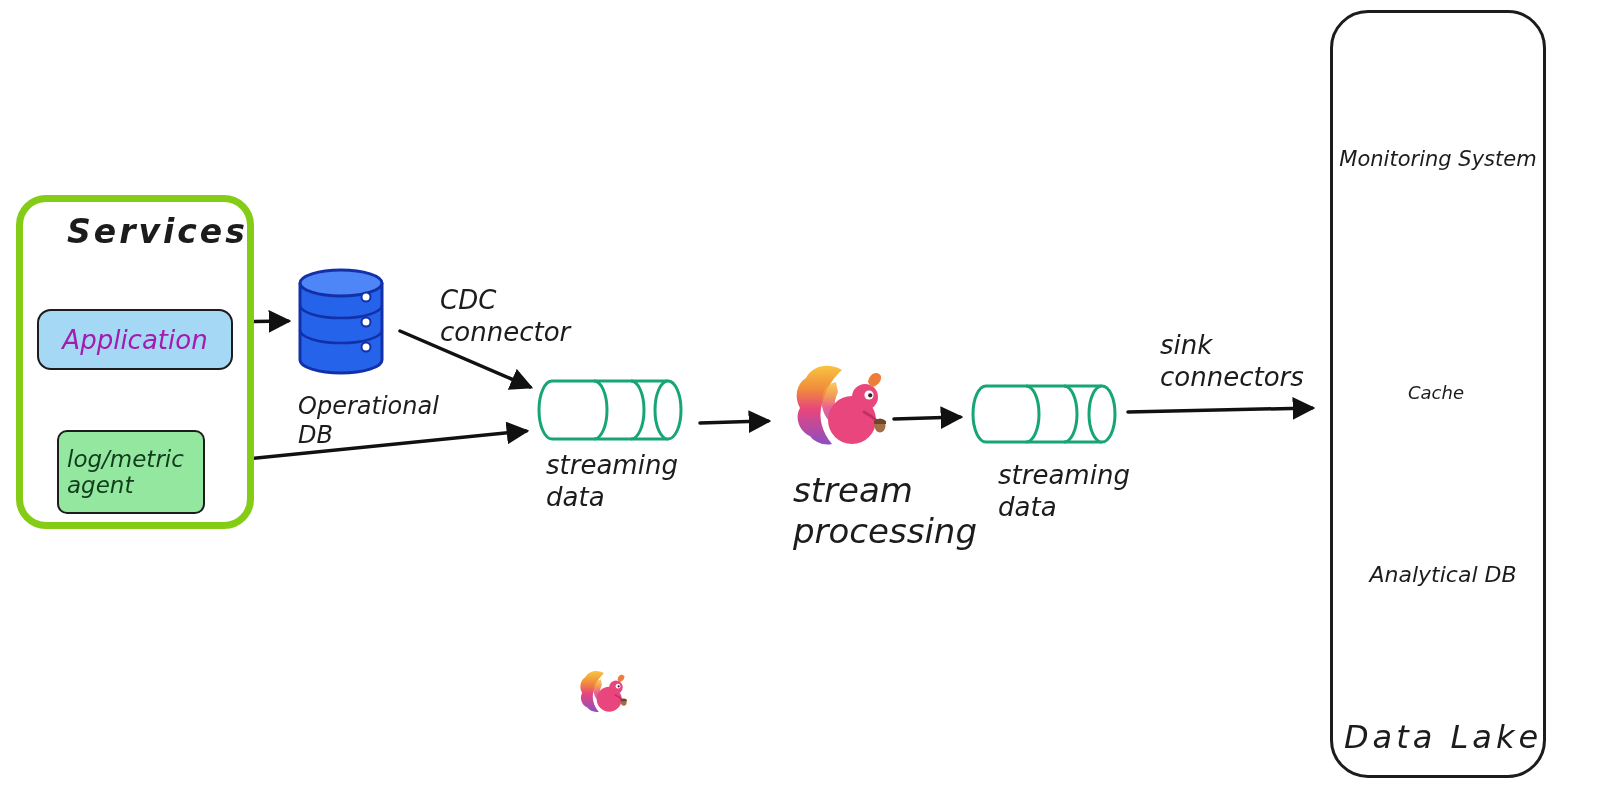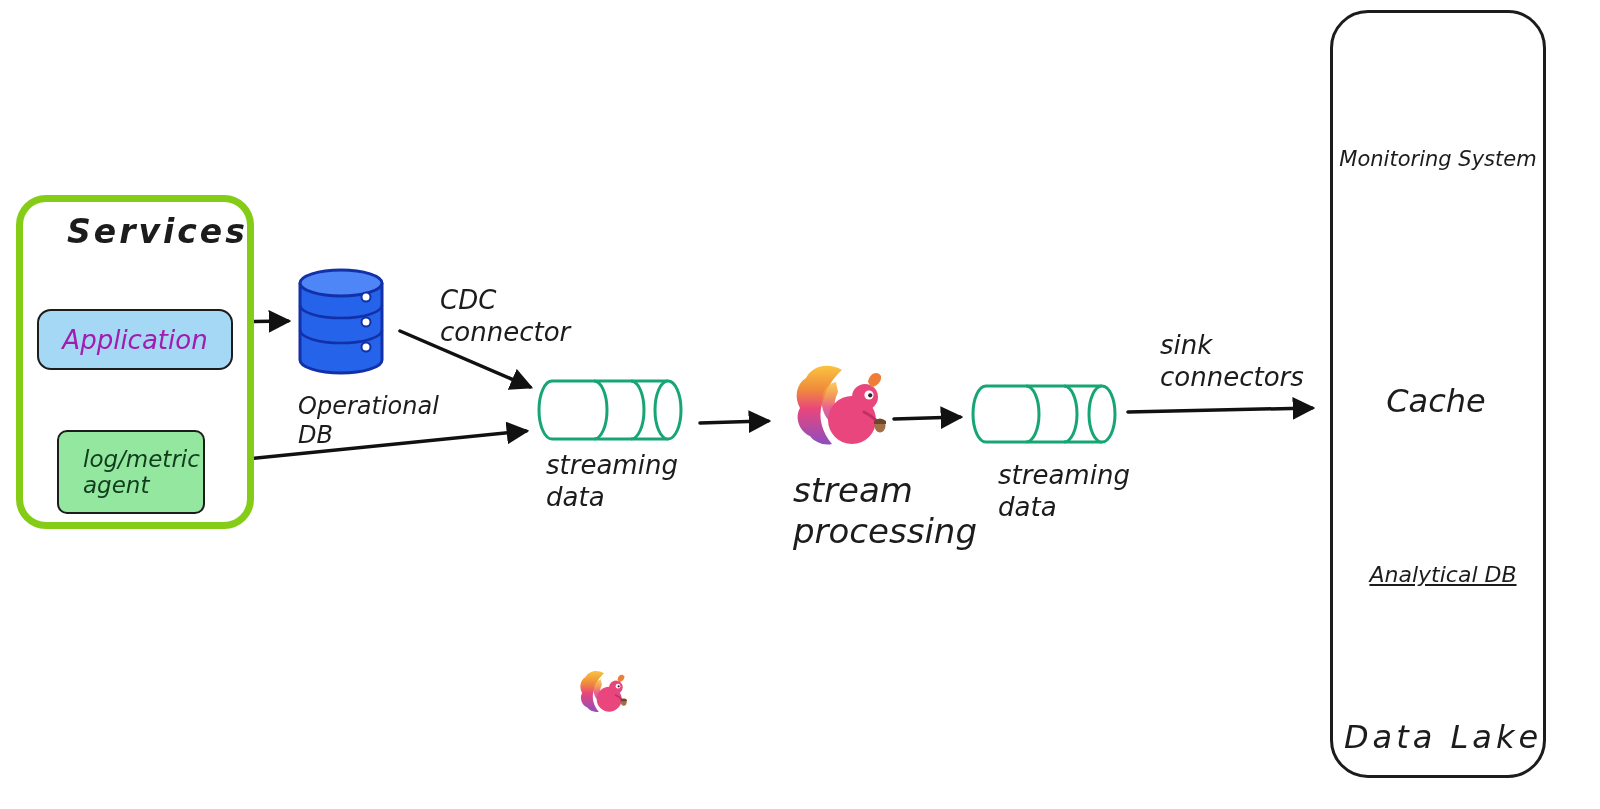--- a/index.html
+++ b/index.html
@@ -12,21 +12,21 @@
   .services-box{position:absolute;left:16px;top:195px;width:238px;height:334px;
                 border:7px solid #84cc16;border-radius:30px;background:#fff;box-sizing:border-box;}
   .services-title{position:absolute;left:44px;top:10px;font-size:33px;letter-spacing:3px;
                   font-style:italic;font-weight:600;color:#1c1c1c;}
   .node-box{position:absolute;display:flex;align-items:center;justify-content:center;
             border:2.5px solid #1c1c1c;box-sizing:border-box;color:#123;}
   .app-box{left:14px;top:107px;width:196px;height:61px;border-radius:14px;background:#a5d8f5;
            font-size:26px;font-style:italic;font-weight:500;color:#a21caf;}
   .agent-box{left:34px;top:228px;width:148px;height:84px;border-radius:10px;background:#93e79e;
              font-size:23px;font-style:italic;font-weight:500;color:#123c1e;
-             justify-content:flex-start;padding:4px 24px;line-height:1.15;}
+             justify-content:flex-start;padding:4px 8px;line-height:1.15;}
   .sink-panel{position:absolute;left:1330px;top:10px;width:216px;height:768px;
               border:3px solid #1c1c1c;border-radius:38px;background:#fff;box-sizing:border-box;}
 </style>
 </head>
 <body>
 
 <div class="stage">
 
   <svg class="layer" width="1600" height="809" viewBox="0 0 1600 809">
     <defs>
@@ -159,18 +159,18 @@
   <div class="label" style="left:298px;top:376px;width:140px;font-size:24px;margin-top:16px;">Operational DB</div>
   <div class="label" style="left:440px;top:285px;width:130px;font-size:26px;">CDC connector</div>
   <div class="label" style="left:546px;top:450px;width:135px;font-size:26px;">streaming data</div>
   <div class="label" style="left:793px;top:470px;width:140px;font-size:34px;">stream processing</div>
   <div class="label" style="left:998px;top:460px;width:135px;font-size:26px;">streaming data</div>
   <div class="label" style="left:1160px;top:330px;width:155px;font-size:26px;">sink connectors</div>
 
   <div class="sink-panel"></div>
   <div class="label center" style="left:1332px;top:147px;width:212px;font-size:21px;white-space:nowrap;text-align:center;">Monitoring System</div>
   <div class="label center" style="left:1389px;top:228px;width:84px;font-size:23px;color:#ffffff;">search</div>
-  <div class="label center" style="left:1386px;top:382px;width:100px;font-size:32px;">Cache</div>
-  <div class="label center" style="left:1338px;top:562px;width:210px;font-size:22px;text-decoration:underline;">Analytical DB</div>
+  <div class="label center" style="left:1386px;top:382px;width:100px;font-size:18px;">Cache</div>
+  <div class="label center" style="left:1338px;top:562px;width:210px;font-size:22px;">Analytical DB</div>
   <div class="label center" style="left:1338px;top:718px;width:210px;font-size:32px;letter-spacing:4px;">Data Lake</div>
 
 
 </div>
 
 </body></html>

